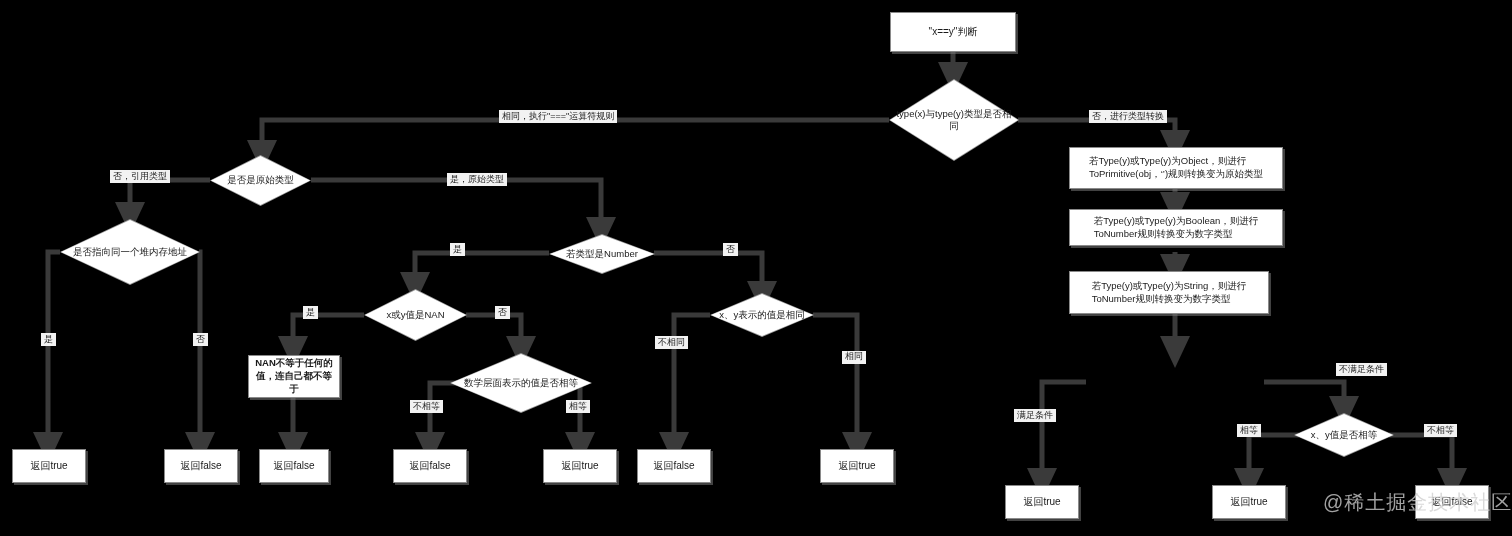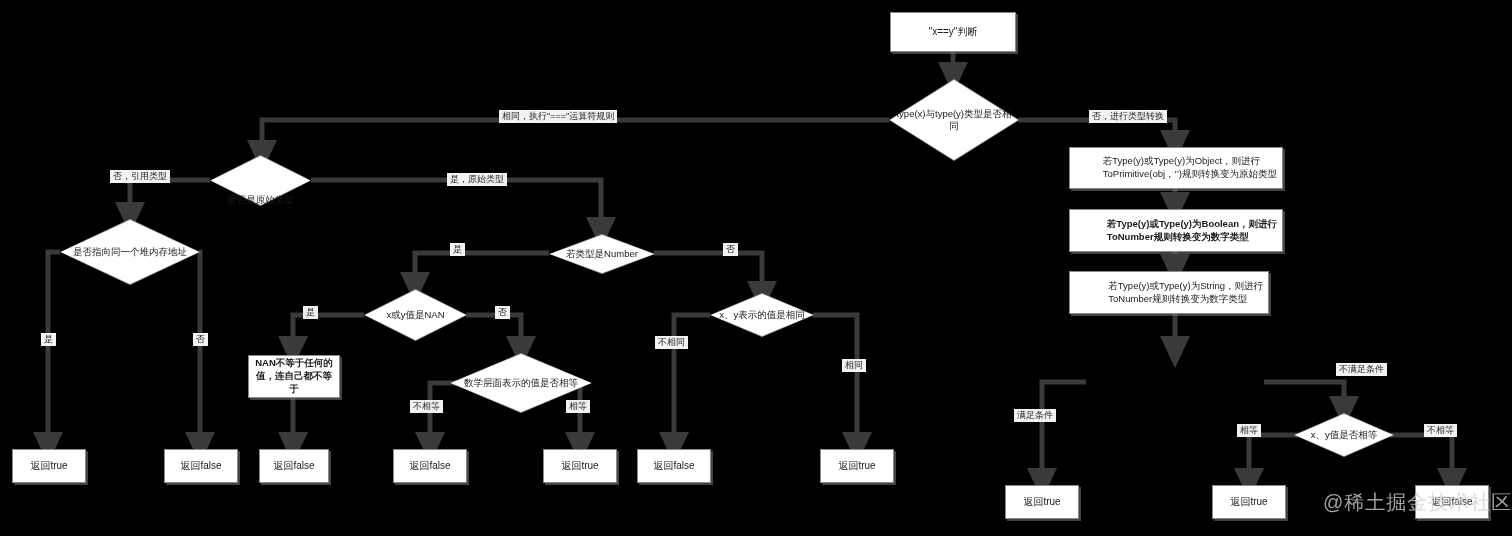--- a/index.html
+++ b/index.html
@@ -30,21 +30,21 @@
   .box{
     background:#ffffff;
     border:1px solid #8a8a8a;
     color:#1a1a1a;
     font-size:9.5px;
     line-height:1.35;
     padding:3px 5px;
     box-shadow:2px 2px 0 0 rgba(120,120,120,.55);
     white-space:pre-line;
   }
-  .box.left{justify-content:flex-end;text-align:left;}
+  .box.left{justify-content:center;text-align:left;}
   .ret{font-size:10px;}
   
   .dia{
     position:absolute;
     box-sizing:border-box;
     display:flex;align-items:center;justify-content:center;
     text-align:center;
     color:#1a1a1a;
     font-size:9.5px;
     line-height:1.3;
@@ -154,37 +154,37 @@
   <div class="dia" style="left:889px;top:79px;width:130px;height:82px;">
     <span class="edge"></span>
     <span class="fill"></span>
     <span class="txt">type(x)与type(y)类型是否相同</span>
   </div>
 
   <div class="node box left" style="left:1069px;top:147px;width:214px;height:42px;">
     <span>若Type(y)或Type(y)为Object，则进行
 ToPrimitive(obj，‘’)规则转换变为原始类型</span>
   </div>
-  <div class="node box left" style="left:1069px;top:209px;width:214px;height:43px;font-weight:bold;">
+  <div class="node box left" style="left:1069px;top:209px;width:214px;height:37px;">
     <span>若Type(y)或Type(y)为Boolean，则进行
 ToNumber规则转换变为数字类型</span>
   </div>
   <div class="node box left" style="left:1069px;top:271px;width:200px;height:43px;">
     <span>若Type(y)或Type(y)为String，则进行
 ToNumber规则转换变为数字类型</span>
   </div>
 
 
   <div class="dia" style="left:1294px;top:413px;width:100px;height:44px;">
     <span class="edge"></span>
     <span class="fill"></span>
     <span class="txt">x、y值是否相等</span>
   </div>
 
-  <div class="dia" style="left:210px;top:155px;width:101px;height:51px;align-items:flex-end;">
+  <div class="dia" style="left:210px;top:155px;width:101px;height:51px;">
     <span class="edge"></span>
     <span class="fill"></span>
     <span class="txt">是否是原始类型</span>
   </div>
 
   <div class="dia" style="left:549px;top:234px;width:106px;height:40px;">
     <span class="edge"></span>
     <span class="fill"></span>
     <span class="txt">若类型是Number</span>
   </div>
@@ -255,21 +255,21 @@
   <div class="elabel" style="left:447px;top:173px;">是，原始类型</div>
   <div class="elabel" style="left:41px;top:333px;">是</div>
   <div class="elabel" style="left:193px;top:333px;">否</div>
   <div class="elabel" style="left:450px;top:243px;">是</div>
   <div class="elabel" style="left:723px;top:243px;">否</div>
   <div class="elabel" style="left:303px;top:306px;">是</div>
   <div class="elabel" style="left:495px;top:306px;">否</div>
   <div class="elabel" style="left:410px;top:400px;">不相等</div>
   <div class="elabel" style="left:566px;top:400px;">相等</div>
   <div class="elabel" style="left:655px;top:336px;">不相同</div>
-  <div class="elabel" style="left:842px;top:359px;">相同</div>
+  <div class="elabel" style="left:842px;top:351px;font-family:Liberation Mono, monospace;">相同</div>
   <div class="elabel" style="left:1014px;top:409px;">满足条件</div>
   <div class="elabel" style="left:1311px;top:363px;margin-left:25px;">不满足条件</div>
   <div class="elabel" style="left:1237px;top:424px;">相等</div>
   <div class="elabel" style="left:1424px;top:424px;">不相等</div>
 
   <div class="watermark" style="left:1323px;top:489px;">@稀土掘金技术社区</div>
 
 </div>
 
 </body></html>

